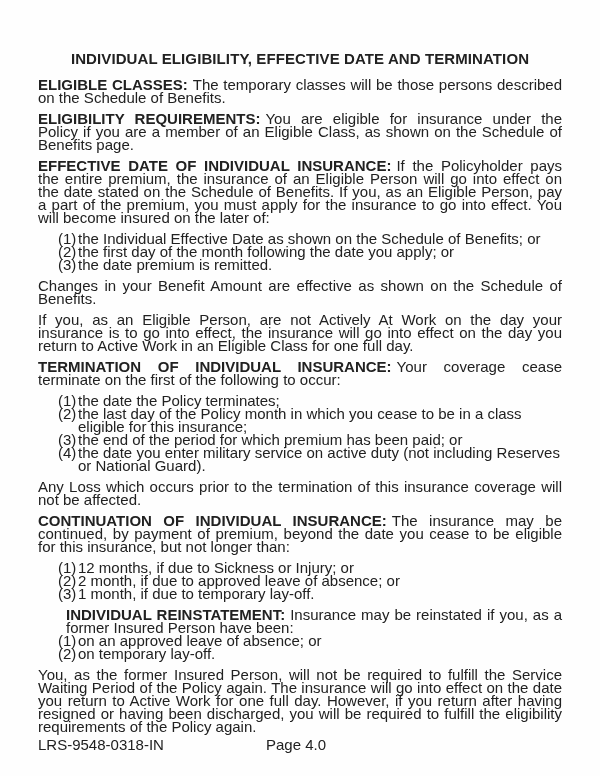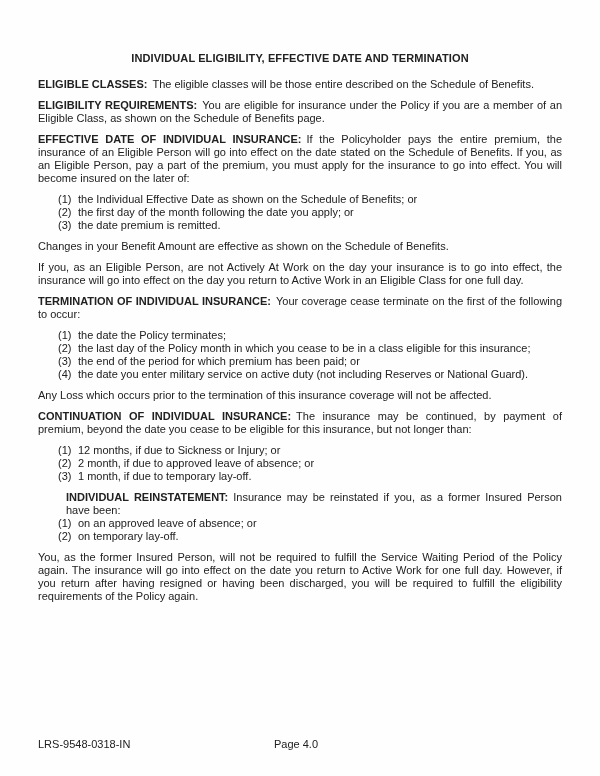--- a/index.html
+++ b/index.html
@@ -8,21 +8,21 @@
     background: #ffffff;
     font-family: "Liberation Sans", sans-serif;
     color: #212121;
   }
   .page {
     position: relative;
     width: 600px;
     height: 776px;
     background: #fefefe;
     padding: 52px 38px 0 38px;
-    font-size: 11px;
+    font-size: 15px;
     line-height: 13px;
     overflow: hidden;
   }
   .doc-title {
     text-align: center;
     font-weight: bold;
     margin-bottom: 13px;
     letter-spacing: 0.1px;
   }
   p.block {
@@ -49,21 +49,21 @@
   .footer .form-number { position: absolute; left: 0; top: 0; }
   .footer .page-number { position: absolute; left: 0; right: 8px; top: 0; text-align: center; }
 </style>
 </head>
 <body>
 
 <div class="page">
 
   <div class="doc-title">INDIVIDUAL ELIGIBILITY, EFFECTIVE DATE AND TERMINATION</div>
 
-  <p class="block"><span class="label">ELIGIBLE CLASSES:</span><span>The eligible classes will be those entire described on the Schedule of Benefits.</span></p>
+  <p class="block"><span class="label">ELIGIBLE CLASSES:</span><span>The temporary classes will be those persons described on the Schedule of Benefits.</span></p>
 
   <p class="block"><span class="label">ELIGIBILITY REQUIREMENTS:</span><span>You are eligible for insurance under the Policy if you are a member of an Eligible Class, as shown on the Schedule of Benefits page.</span></p>
 
   <p class="block"><span class="label">EFFECTIVE DATE OF INDIVIDUAL INSURANCE:</span><span>If the Policyholder pays the entire premium, the insurance of an Eligible Person will go into effect on the date stated on the Schedule of Benefits. If you, as an Eligible Person, pay a part of the premium, you must apply for the insurance to go into effect.  You will become insured on the later of:</span></p>
 
   <div class="list">
     <div class="li">
         <span class="num">(1)</span>
         <span class="li-text">the Individual Effective Date as shown on the Schedule of Benefits; or</span>
       </div>

